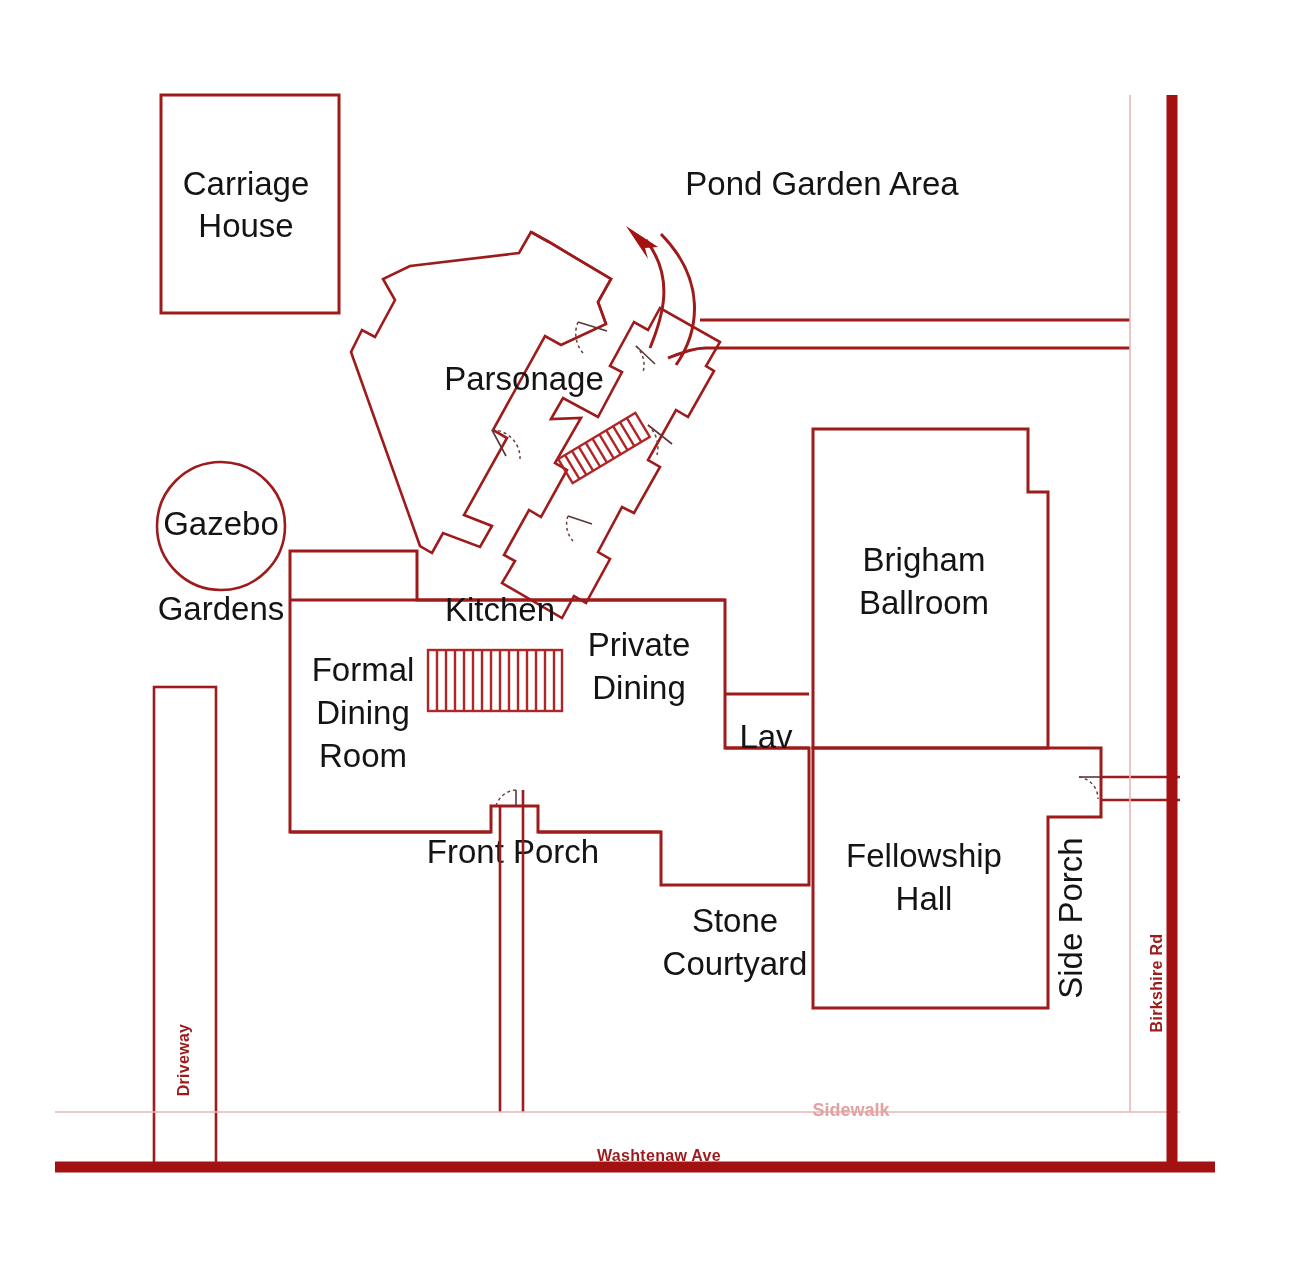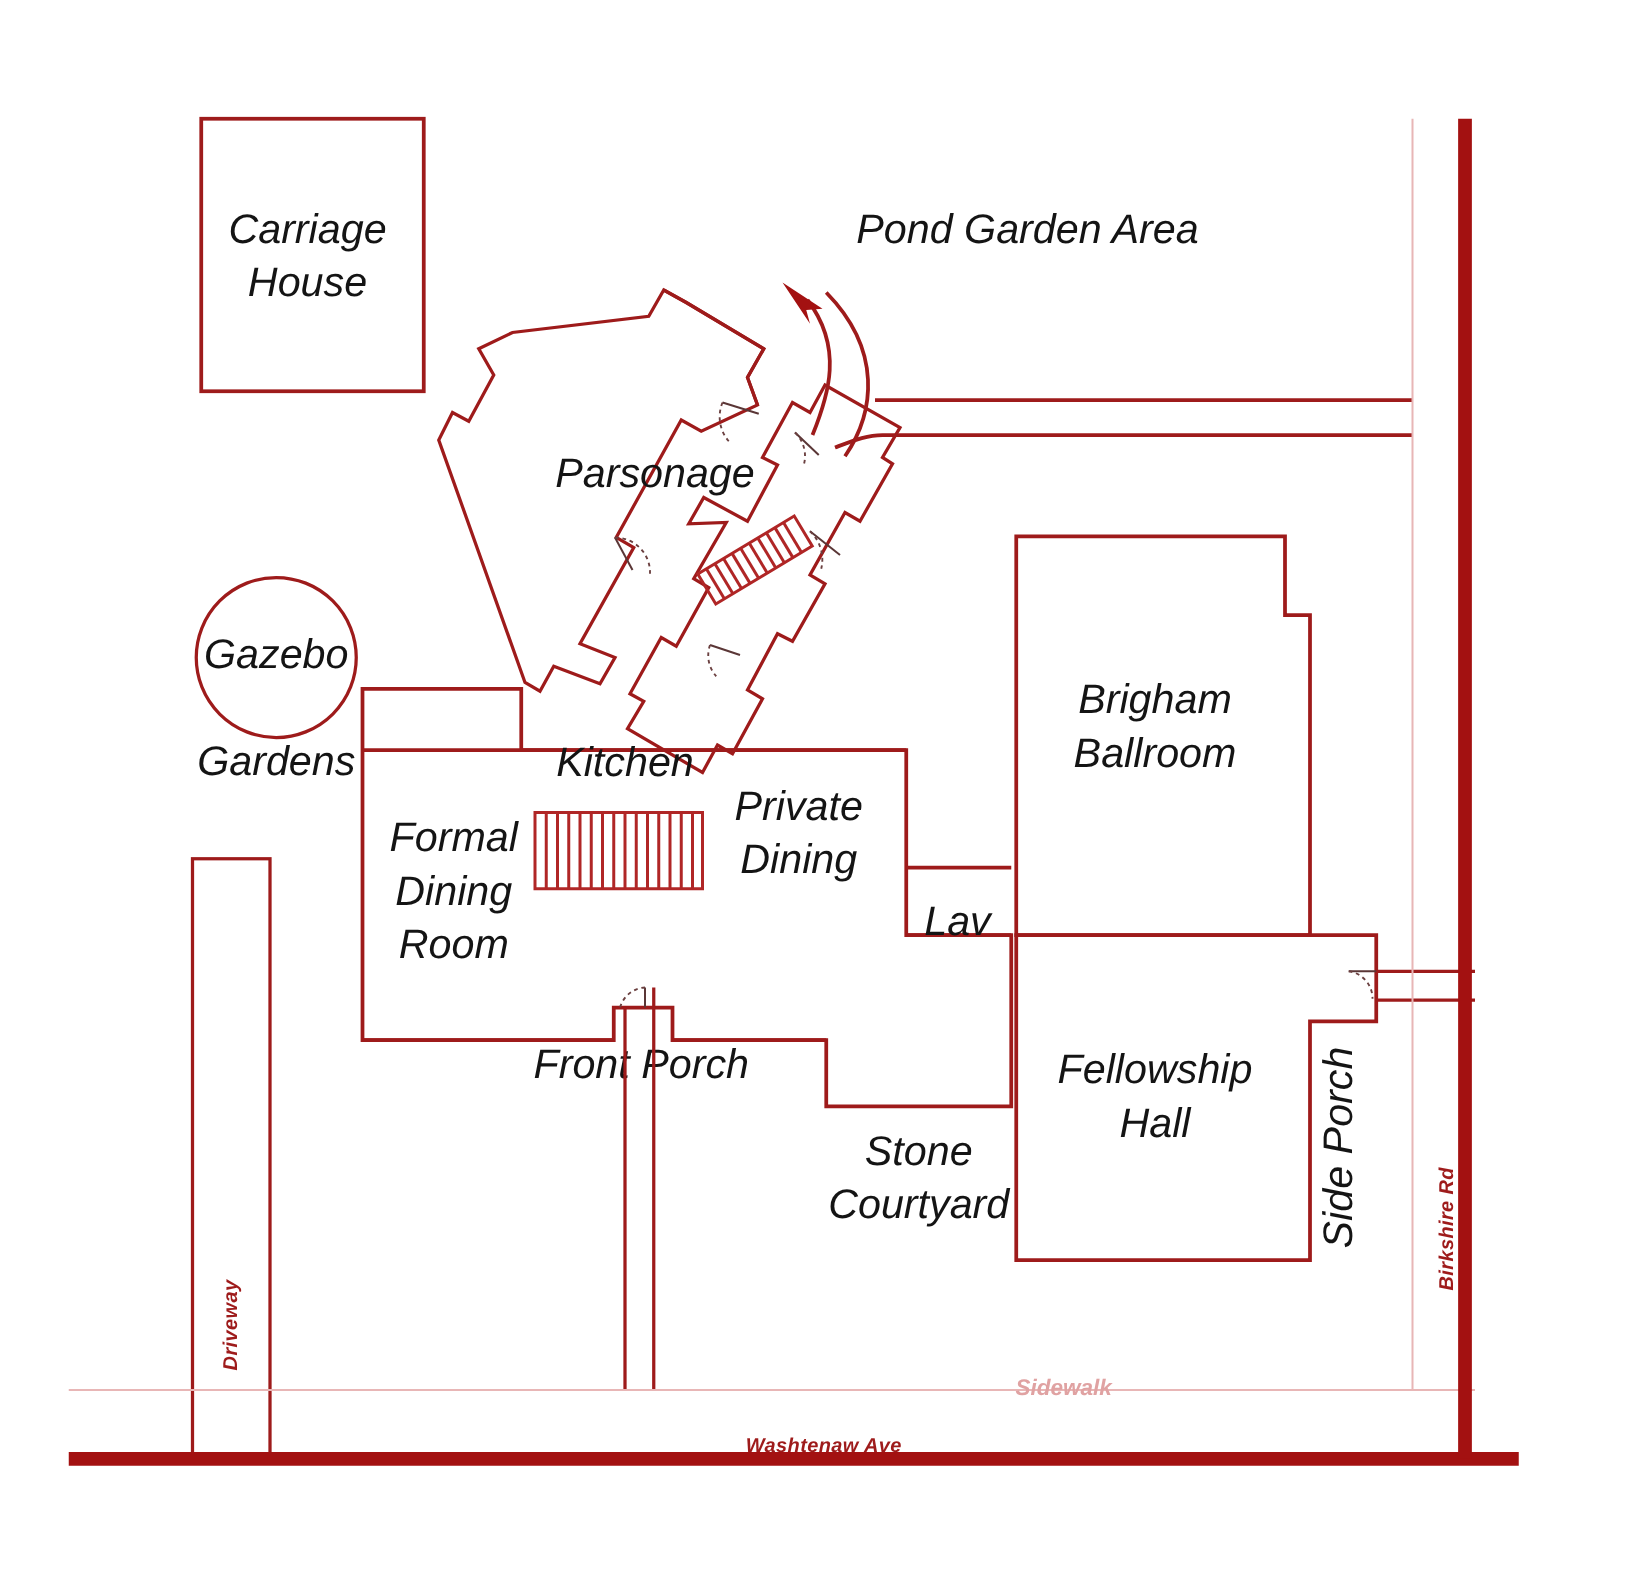--- a/index.html
+++ b/index.html
@@ -11,21 +11,20 @@
     width: 1301px;
     height: 1262px;
     font-family: "Liberation Sans", sans-serif;
     overflow: hidden;
   }
   #plan-root {
     position: relative;
     width: 1301px;
     height: 1034px;
     background: #ffffff;
-    font-style: italic;
   }
   svg#site-plan {
     display: block;
     width: 1301px;
     height: 1262px;
   }
   .bldg {
     fill: none;
     stroke: #9e1b1b;
     stroke-width: 3;

